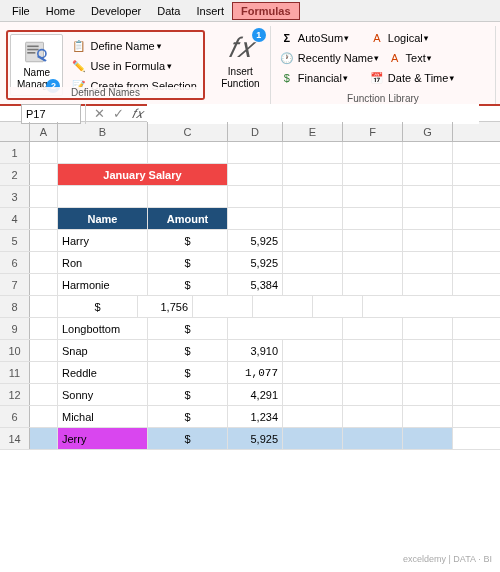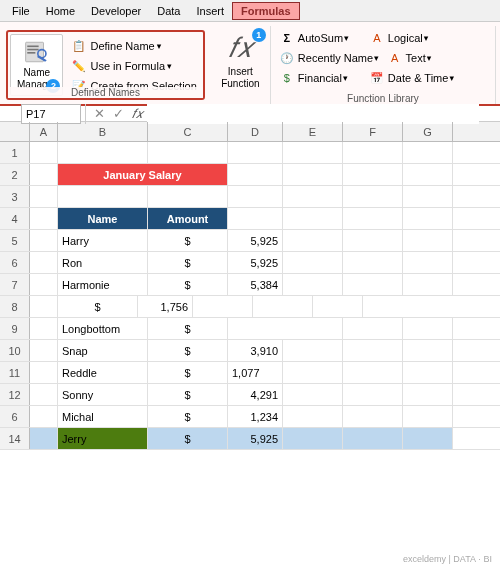--- a/index.html
+++ b/index.html
@@ -542,21 +542,21 @@
 
   <div class="grid-row">
     <div class="row-num">11</div>
     <div class="cell col-a"></div>
     <div class="cell col-b">
         <span>Reddle</span>
       </div>
     <div class="cell col-c" style="justify-content:center;">
         <span>$</span>
       </div>
-    <div class="cell col-d" style="">
+    <div class="cell col-d" style="justify-content:flex-end;font-family:Liberation Mono, monospace;">
         <span>1,077</span>
       </div>
     <div class="cell col-e"></div>
     <div class="cell col-f"></div>
     <div class="cell col-g"></div>
   </div>
 
   <div class="grid-row">
     <div class="row-num">12</div>
     <div class="cell col-a"></div>
@@ -587,21 +587,21 @@
         <span>1,234</span>
       </div>
     <div class="cell col-e"></div>
     <div class="cell col-f"></div>
     <div class="cell col-g"></div>
   </div>
 
   <div class="grid-row">
     <div class="row-num">14</div>
     <div class="cell col-a" style="background:#bdd7ee;"></div>
-    <div class="cell col-b" style="background:#4d7c0f;">
+    <div class="cell col-b" style="background:#d946ef;">
         <span>Jerry</span>
       </div>
     <div class="cell col-c" style="background:#bdd7ee; justify-content:center;">
         <span>$</span>
       </div>
     <div class="cell col-d" style="background:#bdd7ee; justify-content:flex-end;">
         <span>5,925</span>
       </div>
     <div class="cell col-e" style="background:#bdd7ee;"></div>
     <div class="cell col-f" style="background:#bdd7ee;"></div>

